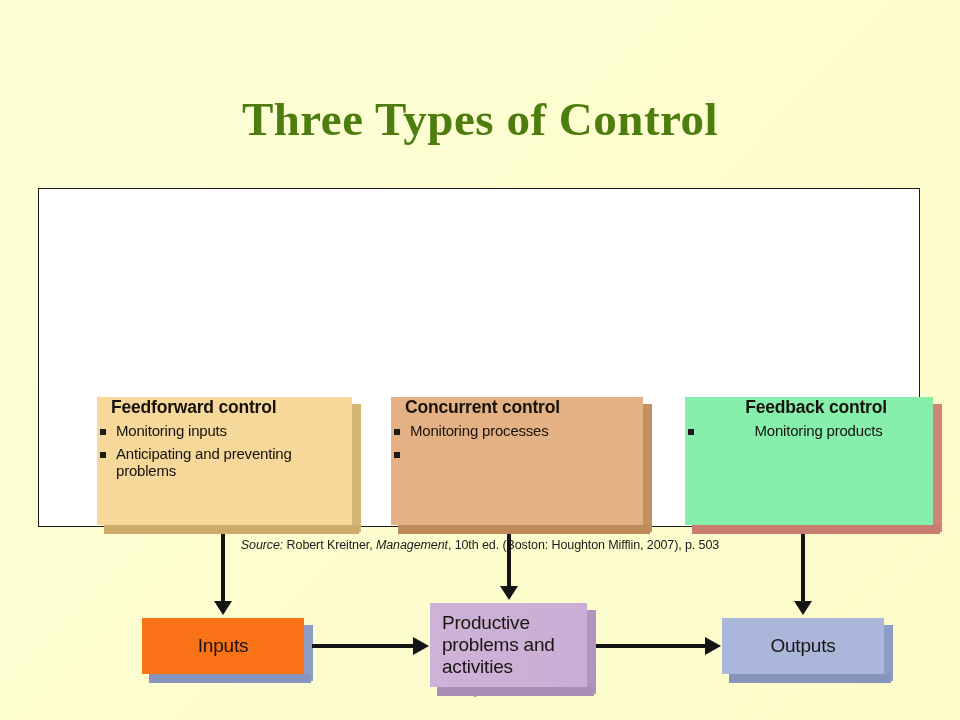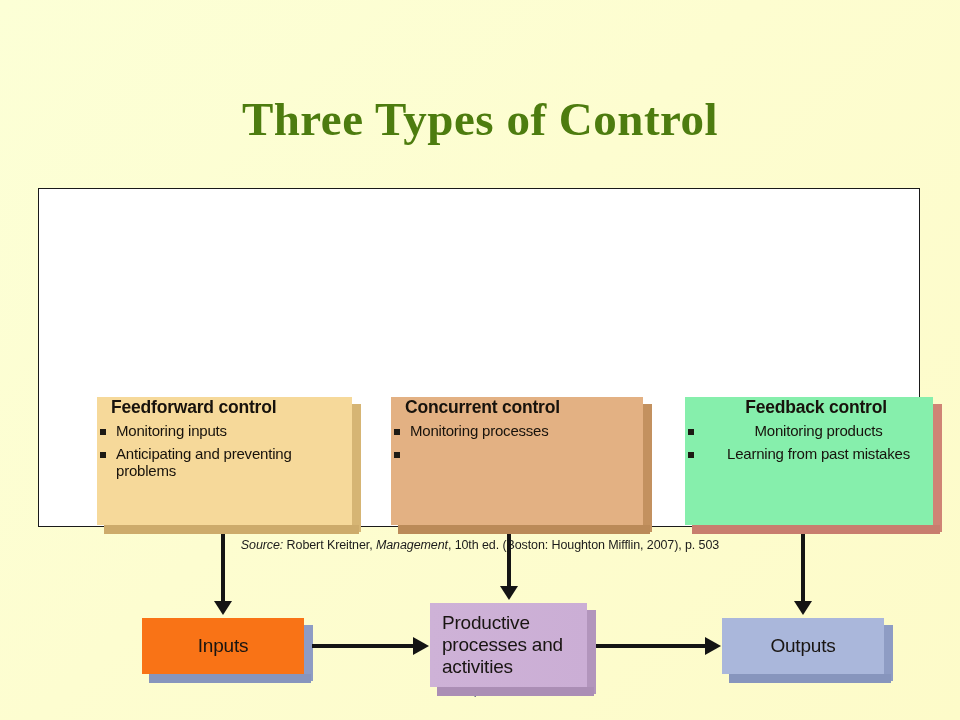--- a/index.html
+++ b/index.html
@@ -257,41 +257,40 @@
       </div>
     </div>
 
     <div class="box3d ctrl" id="box-feedback">
       <div class="side side-right"></div>
       <div class="side side-bottom"></div>
       <div class="face">
         <h3>Feedback control</h3>
         <ul>
           <li><span class="sq"></span><span>Monitoring products</span></li>
-          <li><span class="sq"></span><span>Learning from past mistakes</span></li>
         </ul>
       </div>
     </div>
 
     <div class="arrow arrow-v" id="arrow-ff-inputs"></div>
     <div class="arrow arrow-v" id="arrow-cc-process"></div>
     <div class="arrow arrow-v" id="arrow-fb-outputs"></div>
     <div class="arrow arrow-h" id="arrow-inputs-proc"></div>
     <div class="arrow arrow-h" id="arrow-proc-out"></div>
 
     <div class="box3d proc" id="box-inputs">
       <div class="side side-right"></div>
       <div class="side side-bottom"></div>
       <div class="face">Inputs</div>
     </div>
 
     <div class="box3d proc" id="box-process">
       <div class="side side-right"></div>
       <div class="side side-bottom"></div>
-      <div class="face">Productive processes and activities</div>
+      <div class="face">Productive problems and activities</div>
     </div>
 
     <div class="box3d proc" id="box-outputs">
       <div class="side side-right"></div>
       <div class="side side-bottom"></div>
       <div class="face">Outputs</div>
     </div>
 
   </div>
 

